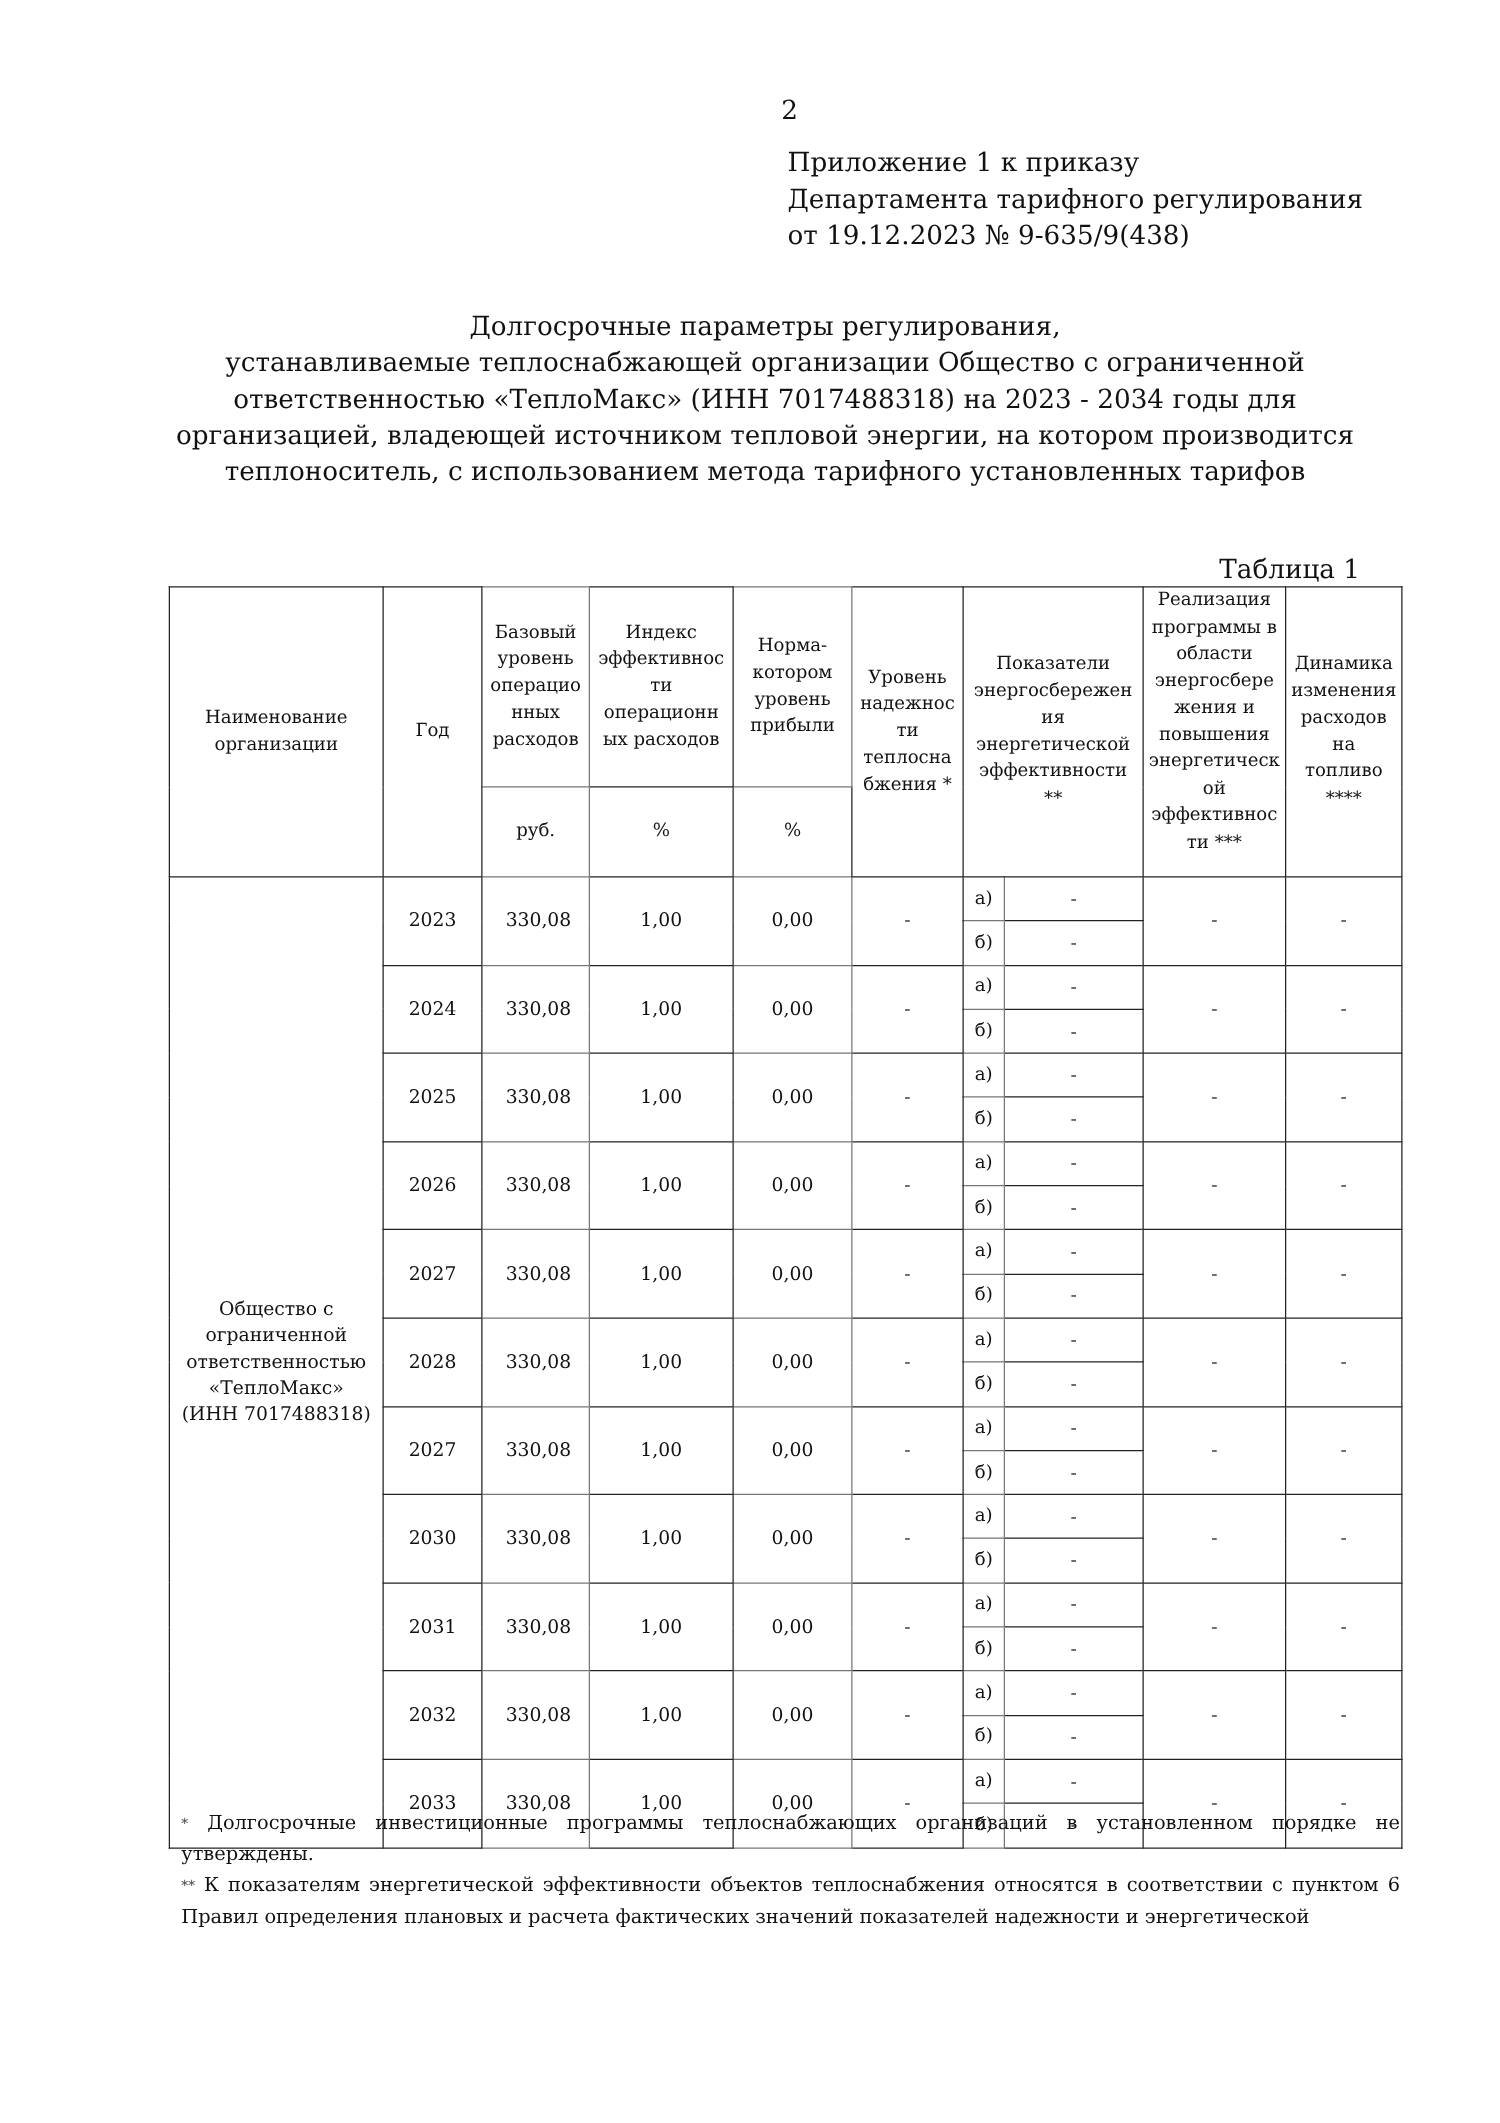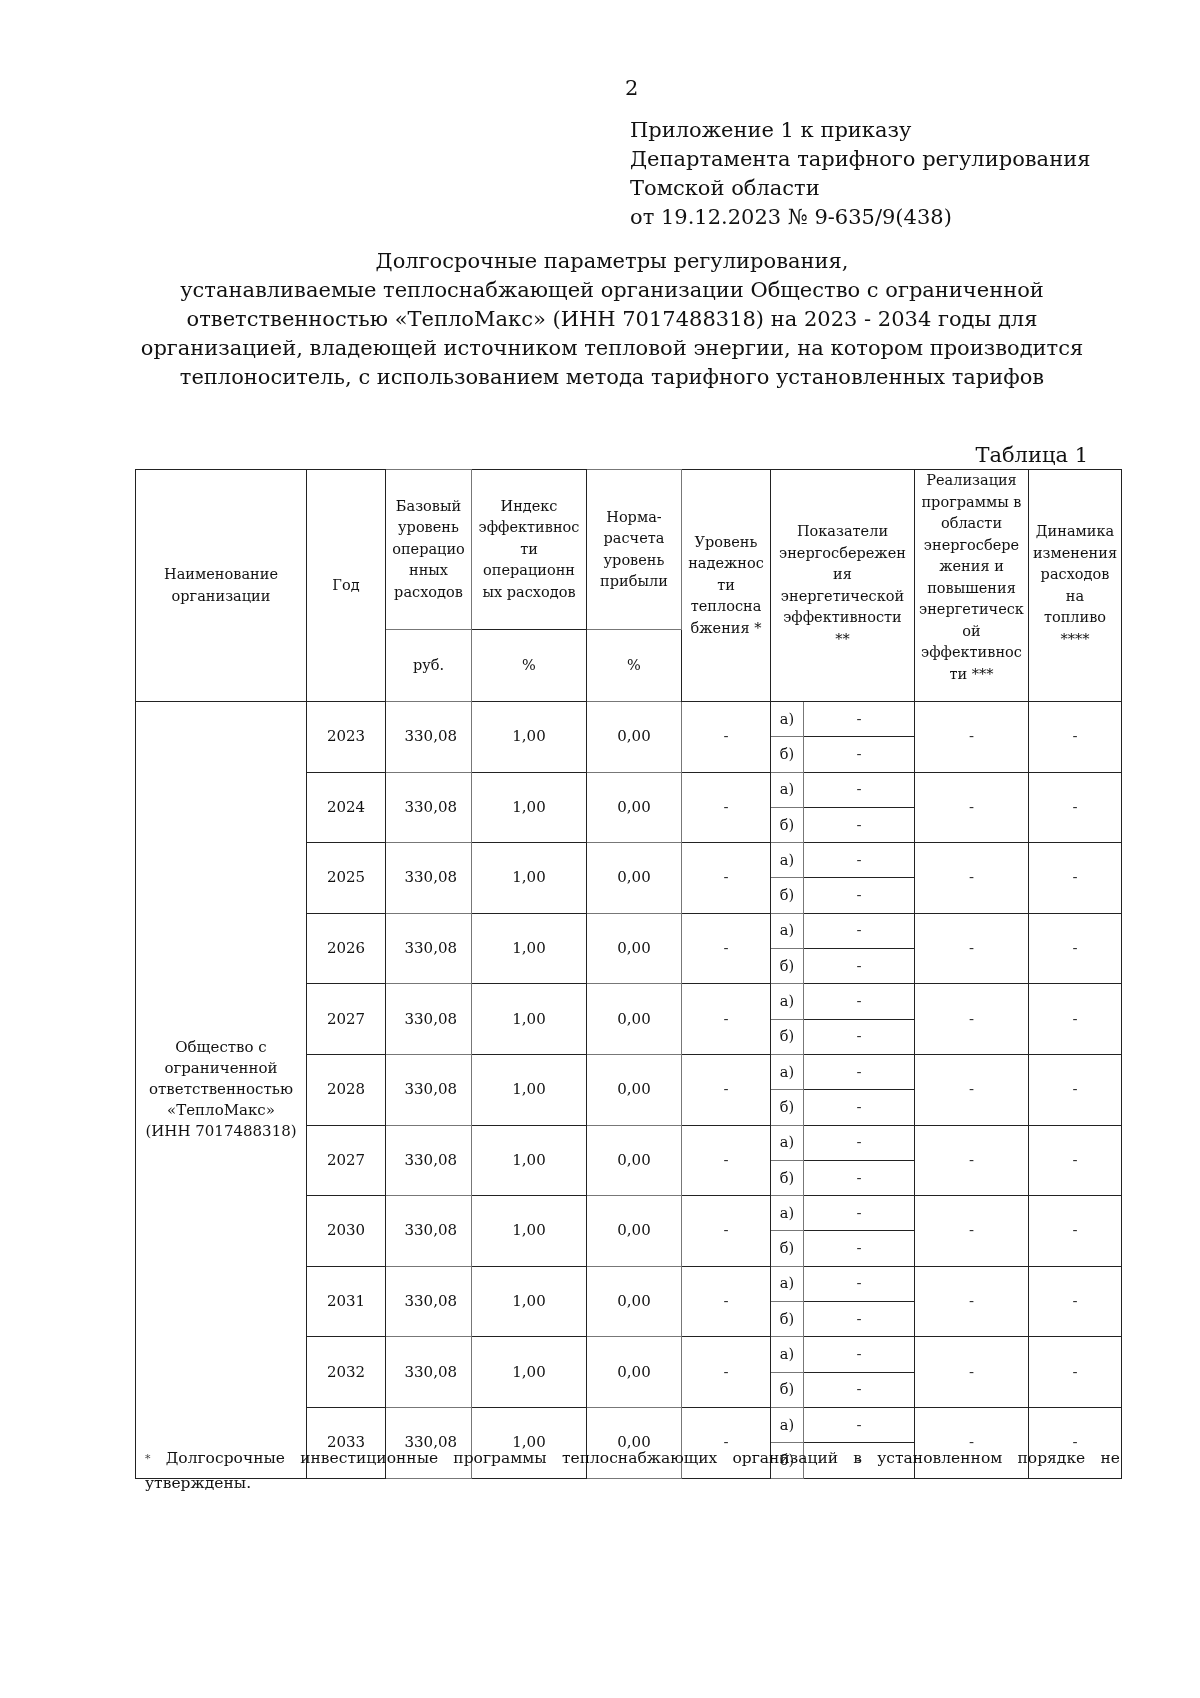--- a/index.html
+++ b/index.html
@@ -23,21 +23,20 @@
   .star { font-size:11px; vertical-align:top; color:#444; }
 </style>
 </head>
 <body>
 
 <div id="page-num" class="abs">2</div>
 
 <div id="approval" class="abs">
   <div>Приложение 1 к приказу</div>
   <div>Департамента тарифного регулирования</div>
-  <div>Томской области</div>
   <div>от 19.12.2023 № 9-635/9(438)</div>
 </div>
 
 <div id="title" class="abs">
   <div>Долгосрочные параметры регулирования,</div>
   <div>устанавливаемые теплоснабжающей организации Общество с ограниченной</div>
   <div>ответственностью «ТеплоМакс» (ИНН 7017488318) на 2023 - 2034 годы для</div>
   <div>организацией, владеющей источником тепловой энергии, на котором производится</div>
   <div>теплоноситель, с использованием метода тарифного установленных тарифов</div>
 </div>
@@ -77,21 +76,21 @@
             <div>Индекс</div>
             <div>эффективнос</div>
             <div>ти</div>
             <div>операционн</div>
             <div>ых расходов</div>
           </div>
         </td>
       <td class="hdr thin">
           <div class="lines">
             <div>Норма-</div>
-            <div>расчета</div>
+            <div>котором</div>
             <div>уровень</div>
             <div>прибыли</div>
           </div>
         </td>
       <td rowspan="2" class="hdr">
           <div class="lines">
             <div>Уровень</div>
             <div>надежнос</div>
             <div>ти</div>
             <div>теплосна</div>
@@ -310,13 +309,14 @@
       </tr>
       <tr style="height: 35.3px;">
         <td class="ab thin">б)</td>
         <td class="dash">-</td>
       </tr>
     </tbody>
 </table>
 
 <div id="notes" class="abs">
   <p><span class="star">*</span><span> Долгосрочные инвестиционные программы теплоснабжающих организаций в установленном порядке не утверждены.</span></p>
+  <p><span class="star">**</span><span> К показателям энергетической эффективности объектов теплоснабжения относятся в соответствии с пунктом 6 Правил определения плановых и расчета фактических значений показателей надежности и энергетической</span></p>
 </div>
 
 </body></html>

